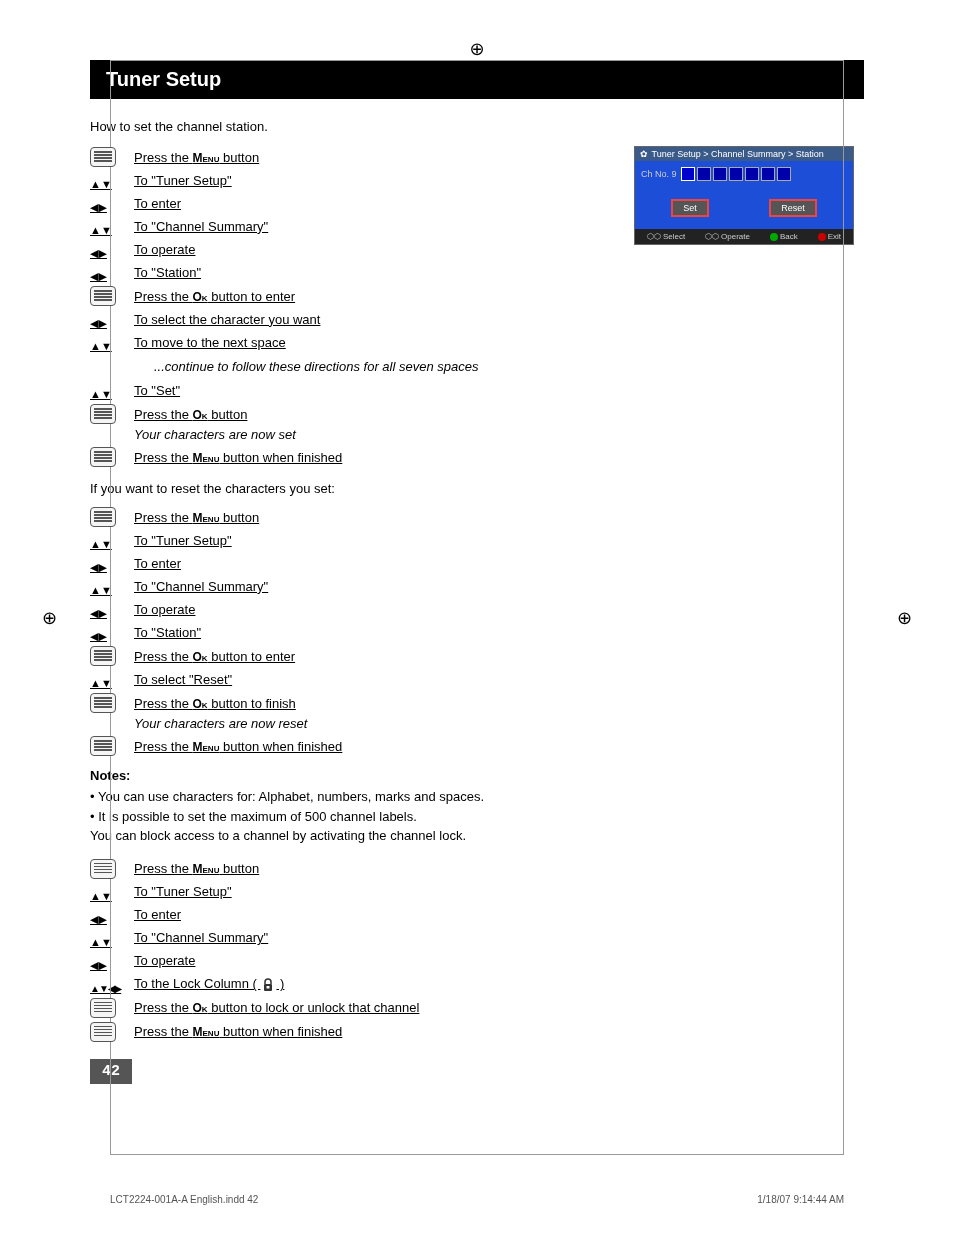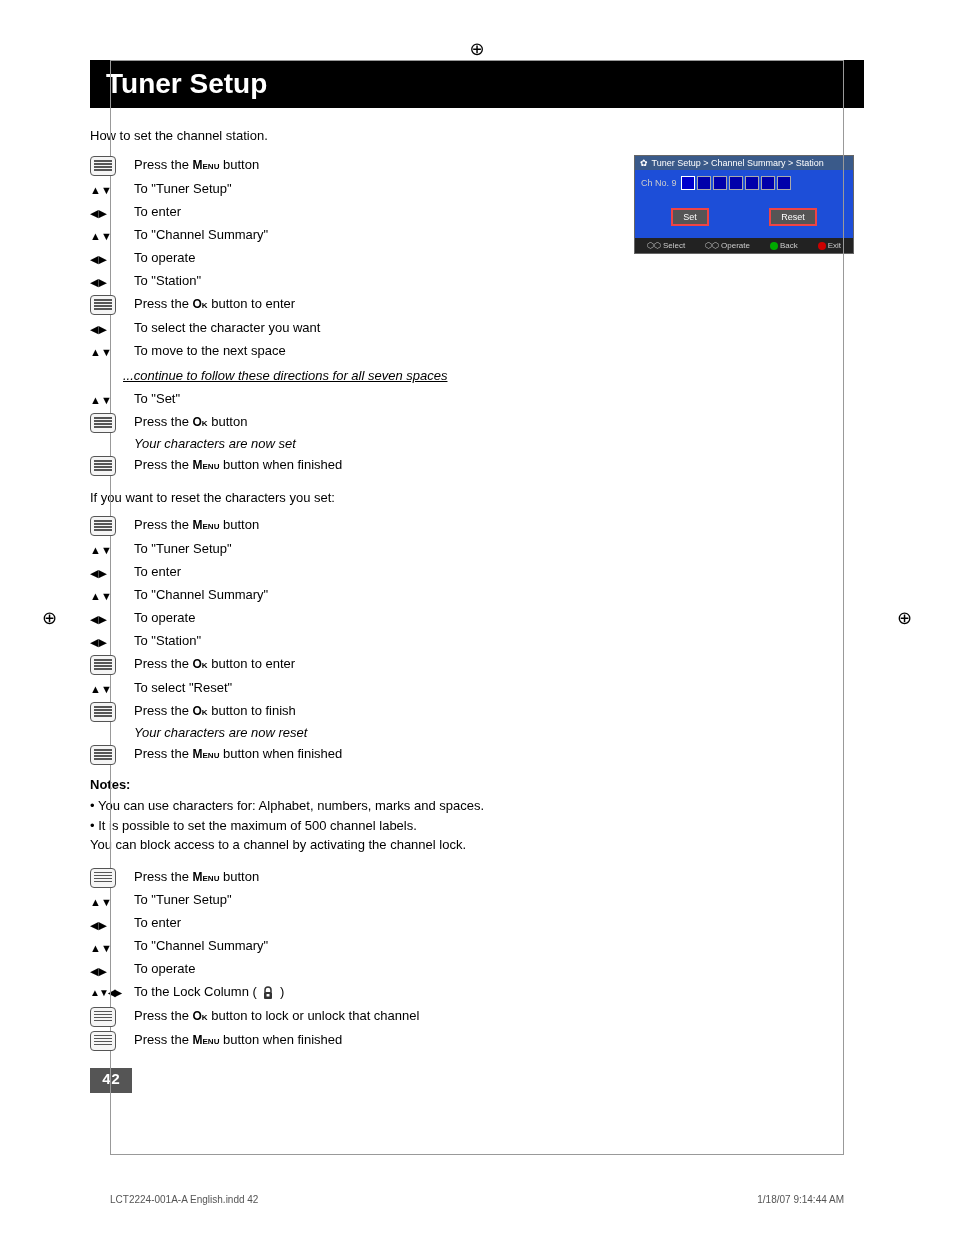--- a/index.html
+++ b/index.html
@@ -62,21 +62,21 @@
       bottom: 80px;
       right: 110px;
       width: 1px;
       border-right: 1px solid #999;
     }
 
     
     .page-title {
       background: #000;
       color: #fff;
-      font-size: 28px;
+      font-size: 20px;
       font-weight: bold;
       padding: 8px 16px;
       margin-bottom: 20px;
       display: inline-block;
       width: 100%;
     }
 
     
     .content {
       padding: 0 10px;
@@ -96,23 +96,24 @@
     .instruction-main {
       flex: 1;
     }
     .instruction-screenshot {
       width: 230px;
       flex-shrink: 0;
     }
 
     .instr-row {
       display: flex;
-      align-items: center;
+      align-items: flex-end;
       margin-bottom: 3px;
       min-height: 20px;
+      text-decoration: underline;
     }
     .instr-icon {
       width: 44px;
       flex-shrink: 0;
       display: flex;
       align-items: center;
       justify-content: flex-start;
       padding-top: 1px;
     }
     .instr-text {
@@ -250,25 +251,24 @@
     }
 
     .italic-note {
       font-style: italic;
       margin-left: 44px;
       font-size: 13px;
       margin-bottom: 4px;
     }
 
     .ellipsis-note {
-      margin-left: 33px;
+      margin-left: 64px;
       font-style: italic;
       font-size: 13px;
       margin-bottom: 6px;
-      text-decoration: underline;
     }
 
     .reset-section-text {
       font-size: 13px;
       margin-bottom: 10px;
     }
 
     .notes-section {
       margin-top: 12px;
       margin-bottom: 12px;

